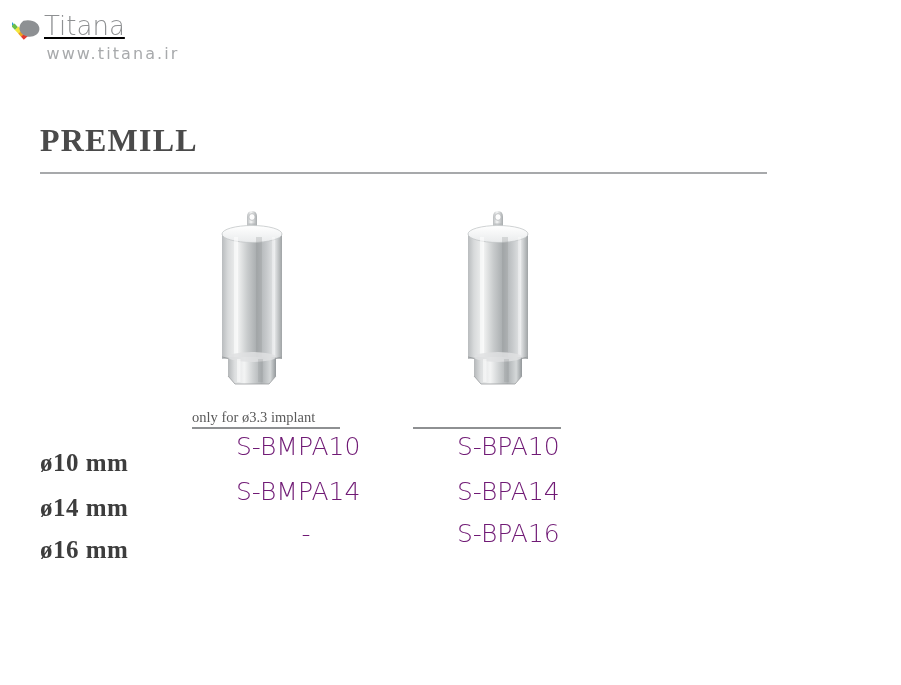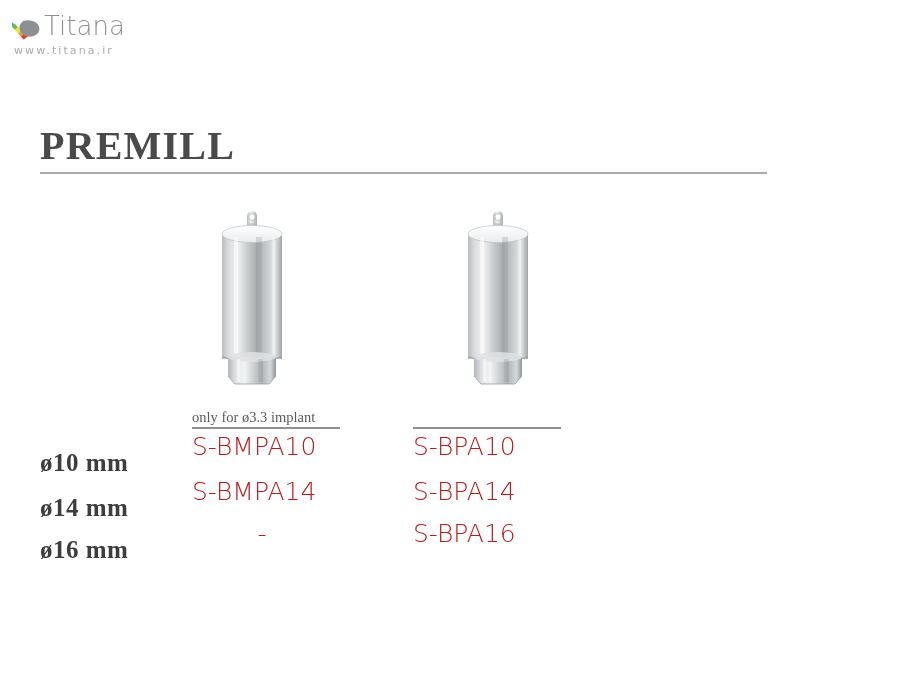--- a/index.html
+++ b/index.html
@@ -21,53 +21,55 @@
     position: absolute;
     left: 12px;
     top: 9px;
     width: 200px;
     height: 52px;
   }
   .logo-row {
     display: flex;
     align-items: center;
     height: 34px;
+    text-decoration: underline;
   }
   .logo-mark {
     width: 30px;
     height: 30px;
     position: relative;
     flex: 0 0 auto;
   }
   .logo-mark svg { display: block; }
   .logo-word {
     font-family: "DejaVu Sans", sans-serif;
     font-size: 26px;
     font-weight: 300;
     color: #8e9092;
     letter-spacing: 0px;
     line-height: 30px;
     margin-left: 2px;
   }
   .logo-url {
     font-family: "DejaVu Sans", sans-serif;
-    font-size: 11px;
+    font-size: 16px;
     color: #a8aaac;
     letter-spacing: 2.1px;
     margin-left: 2px;
     margin-top: 1px;
+    text-align: center;
   }
 
   
   .page-title {
     position: absolute;
     left: 40px;
     top: 122px;
     font-family: "Liberation Serif", "DejaVu Serif", serif;
-    font-size: 40px;
+    font-size: 32px;
     font-weight: bold;
     color: #4a4a4a;
     letter-spacing: 1.2px;
   }
   .title-rule {
     position: absolute;
     left: 40px;
     top: 172px;
     width: 727px;
     height: 2px;
@@ -111,23 +113,24 @@
     font-weight: bold;
     color: #3d3d3d;
     letter-spacing: 0.5px;
     white-space: nowrap;
   }
   .cell {
     position: absolute;
     font-family: "DejaVu Sans", sans-serif;
     font-size: 25px;
     font-weight: 300;
-    color: #b91c1c;
+    color: #701a75;
     letter-spacing: 0px;
     white-space: nowrap;
+    margin-left: 44px;
   }
   .cell.dash {
     text-align: center;
     width: 140px;
   }
 
   
   .c-label { left: 40px; margin-top: 17px; }
   .c-1     { left: 192px; }
   .c-2     { left: 413px; }

